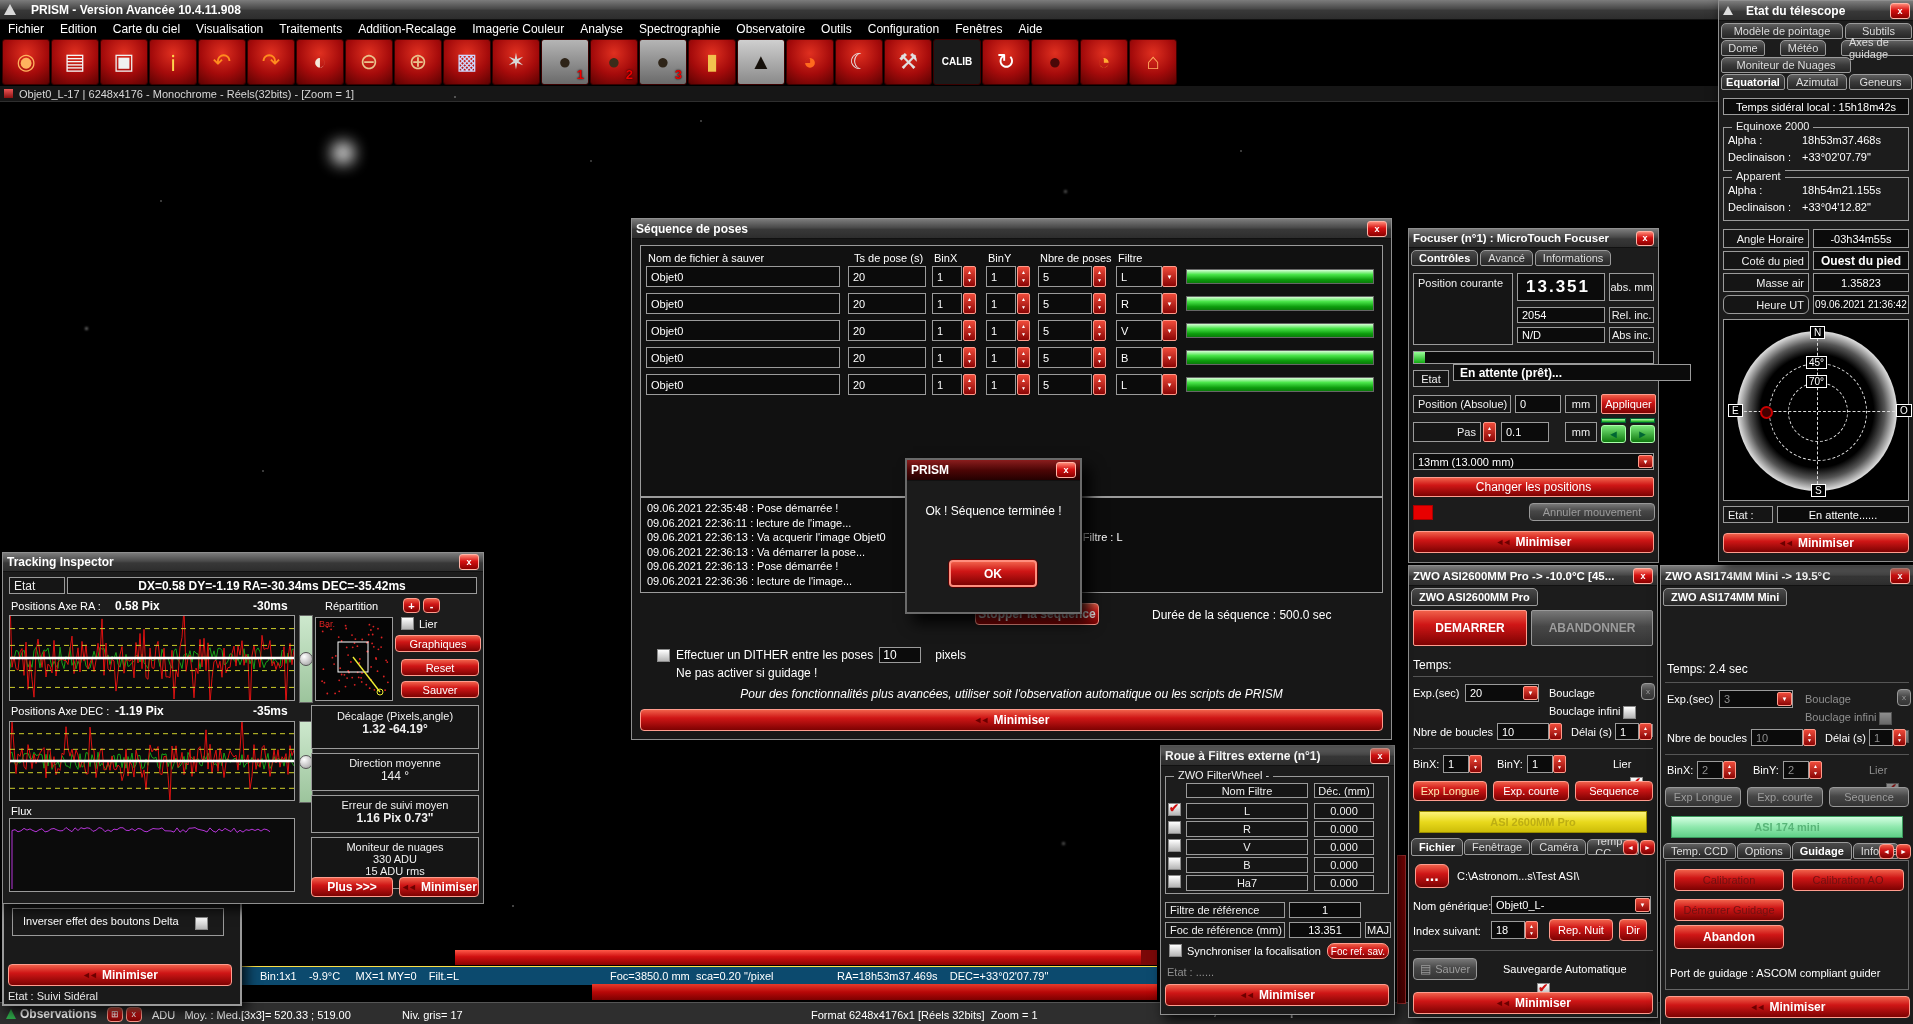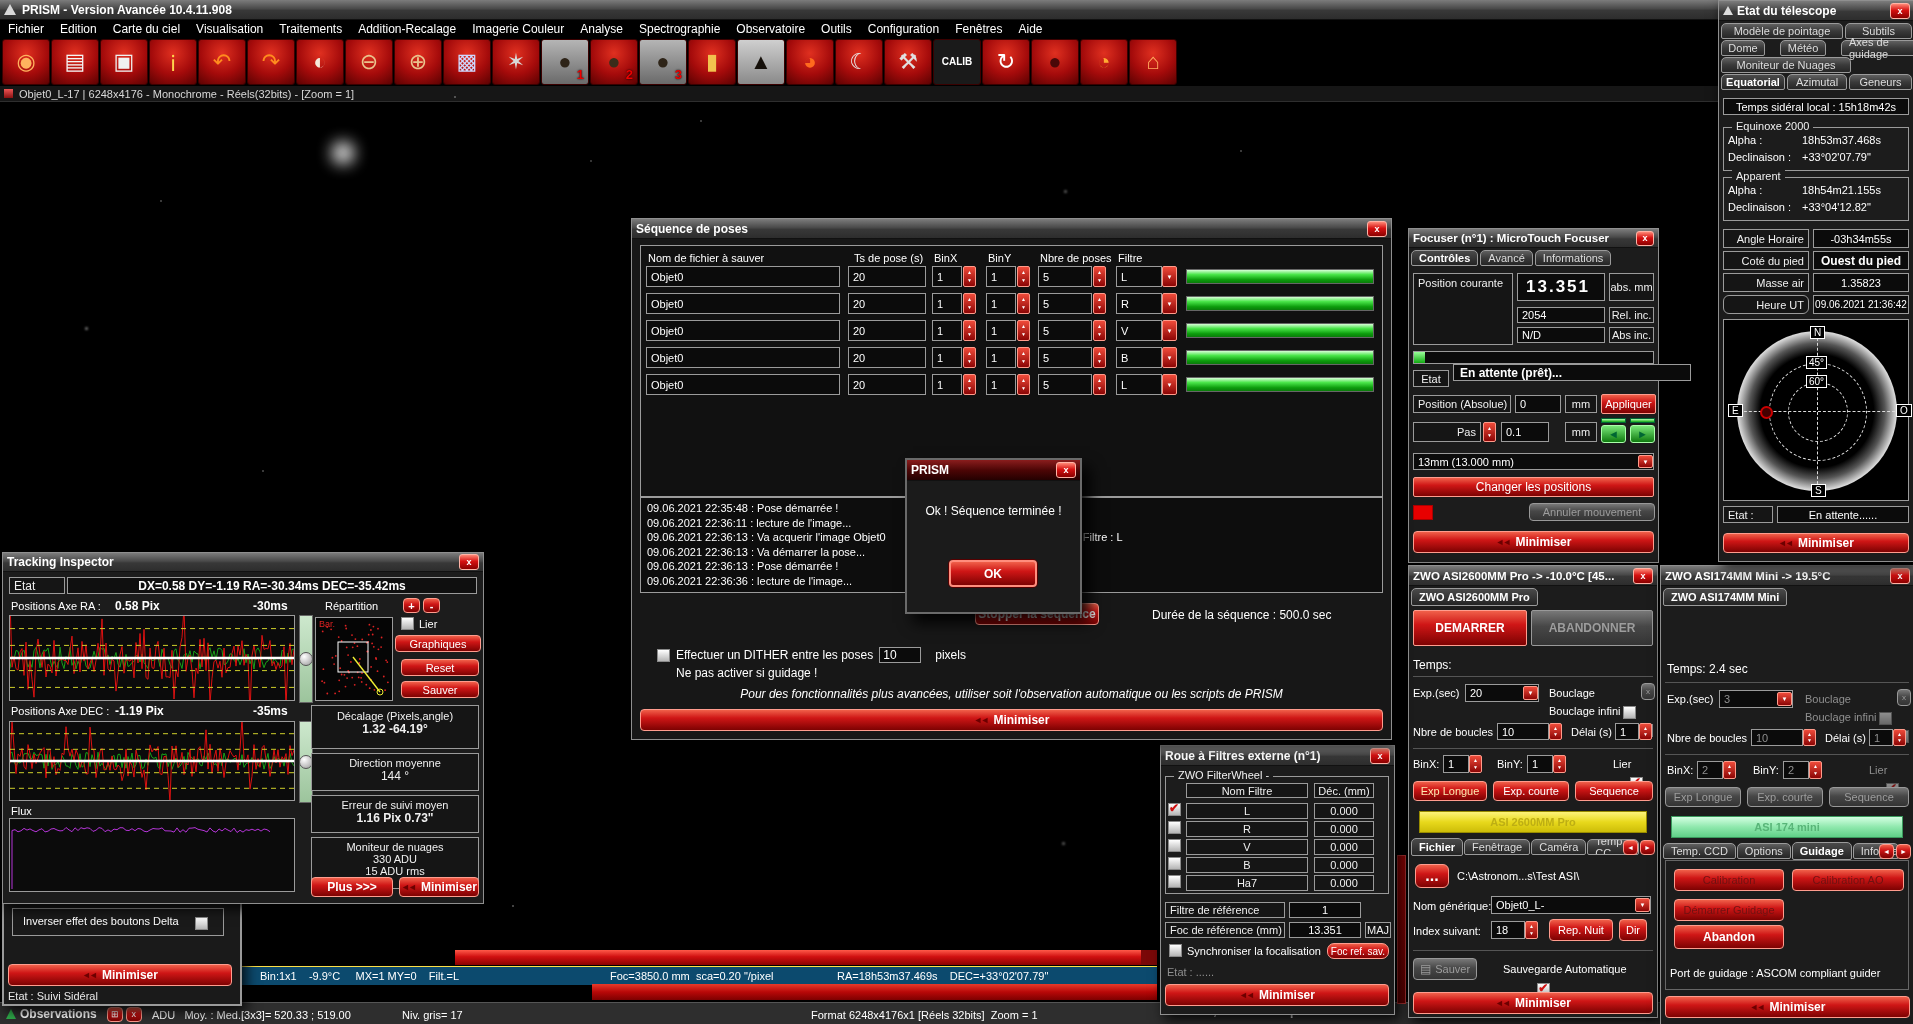--- a/index.html
+++ b/index.html
@@ -1,20 +1,20 @@
 <!DOCTYPE html>
 <html><head>
 <meta charset="utf-8">
 <style>
   html,body{margin:0;padding:0;background:#000;font-family:"Liberation Sans",sans-serif;color:#fff;}
   #stage{position:relative;width:1913px;height:1024px;background:#000;overflow:hidden;}
   .abs{position:absolute;}
   .flex{display:flex;align-items:center;}
   .win{position:absolute;background:#1c1c1c;border:1px solid #8f8f8f;box-shadow:4px 5px 12px rgba(0,0,0,.85);}
-  .tb{display:flex;align-items:center;gap:4px;padding:0 4px;height:20px;box-sizing:border-box;
+  .tb{display:flex;align-items:center;gap:13px;padding:0 4px;height:20px;box-sizing:border-box;
       background:linear-gradient(#7c7c7c,#4a4a4a 45%,#383838 55%,#2d2d2d);border-bottom:1px solid #111;
       font-weight:bold;font-size:12px;color:#fff;}
   .tb.red{background:linear-gradient(#8a1d1d,#4d0606 50%,#240101);}
   .xb{margin-left:auto;width:18px;height:14px;border-radius:3px;background:linear-gradient(#ff8876,#d61111 45%,#8a0000);
       border:1px solid #ffb3a6;color:#fff;font-size:9px;font-weight:bold;display:flex;align-items:center;justify-content:center;}
   .sk{background:#0b0b0b;border:1px solid #9b9b9b;color:#fff;box-sizing:border-box;}
   .lab{background:#151515;border:1px solid #9b9b9b;color:#f0f0f0;box-sizing:border-box;}
   .rbtn{background:linear-gradient(#f0604a 0%,#cf1616 40%,#7d0202 100%);border:1px solid #ff9c8e;border-radius:4px;
         color:#fff;display:flex;align-items:center;justify-content:center;box-sizing:border-box;}
   .rbtn.dkt{color:#701212;}
@@ -775,21 +775,21 @@
 
     <div class="abs sk" style="left:4px;top:318px;width:186px;height:182px;background:#000;">
       <div class="abs" style="left:13px;top:11px;width:160px;height:160px;border-radius:50%;
            background:radial-gradient(circle, rgba(0,0,0,0) 50%, #555 60%, #d8d8d8 70%, #555 80%, rgba(0,0,0,0) 88%);"></div>
       <div class="abs" style="left:45px;top:43px;width:96px;height:96px;border:1px dashed #ddd;border-radius:50%;"></div>
       <div class="abs" style="left:64px;top:62px;width:58px;height:58px;border:1px dashed #ddd;border-radius:50%;"></div>
       <div class="abs" style="left:10px;top:91px;width:166px;border-top:1px dashed #ddd;"></div>
       <div class="abs" style="left:93px;top:8px;height:166px;border-left:1px dashed #ddd;"></div>
       <div class="abs s10" style="left:86px;top:6px;border:1px solid #fff;background:#000;padding:0 3px;">N</div>
       <div class="abs s10" style="left:82px;top:36px;border:1px solid #fff;background:#000;padding:0 2px;">45°</div>
-      <div class="abs s10" style="left:82px;top:55px;border:1px solid #fff;background:#000;padding:0 2px;">60°</div>
+      <div class="abs s10" style="left:82px;top:55px;border:1px solid #fff;background:#000;padding:0 2px;">70°</div>
       <div class="abs s10" style="left:4px;top:84px;border:1px solid #fff;background:#000;padding:0 3px;">E</div>
       <div class="abs s10" style="left:172px;top:84px;border:1px solid #fff;background:#000;padding:0 3px;">O</div>
       <div class="abs s10" style="left:87px;top:164px;border:1px solid #fff;background:#000;padding:0 3px;">S</div>
       <div class="abs" style="left:36px;top:86px;width:9px;height:9px;border:2px solid #c00;border-radius:50%;background:#400;"></div>
     </div>
     <div class="abs lab s11 flex" style="left:4px;top:505px;width:50px;height:17px;padding-left:4px;">Etat :</div>
     <div class="abs sk s11 flex" style="left:58px;top:505px;width:132px;height:17px;justify-content:center;">En attente......</div>
     <div class="abs rbtn b s12" style="left:4px;top:532px;width:186px;height:20px;">
       <span class="minarr">◄◄</span>
         <span>Minimiser</span>

